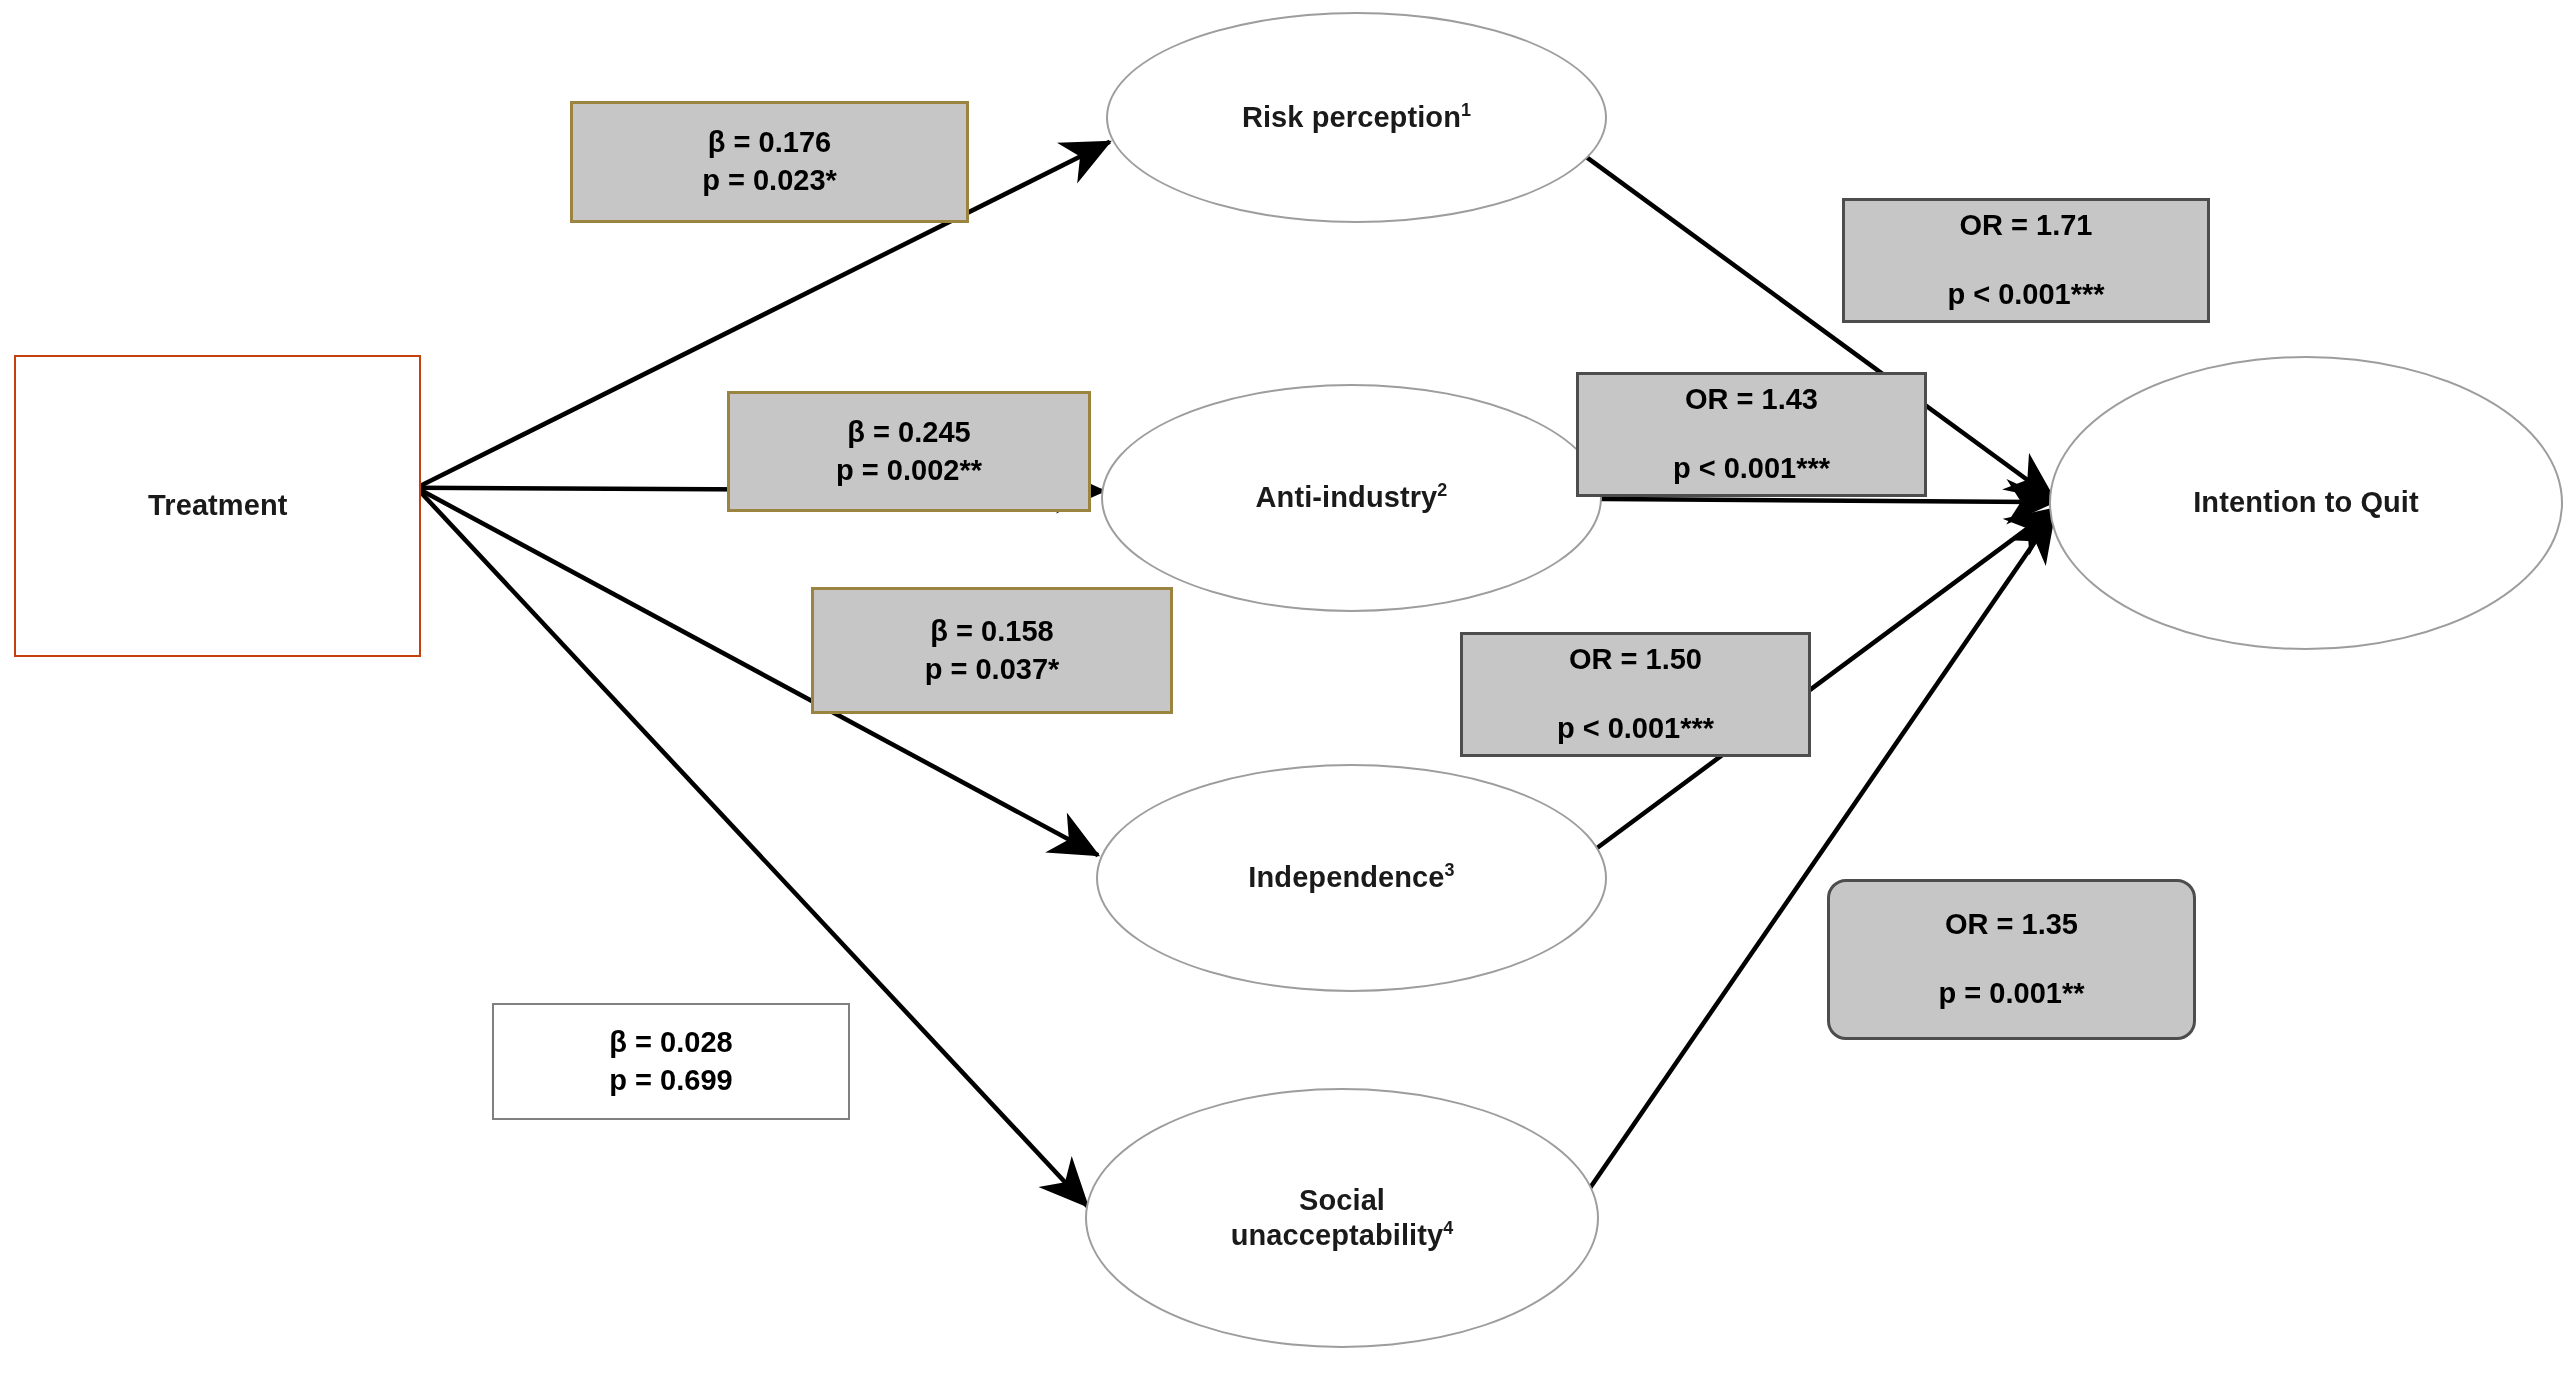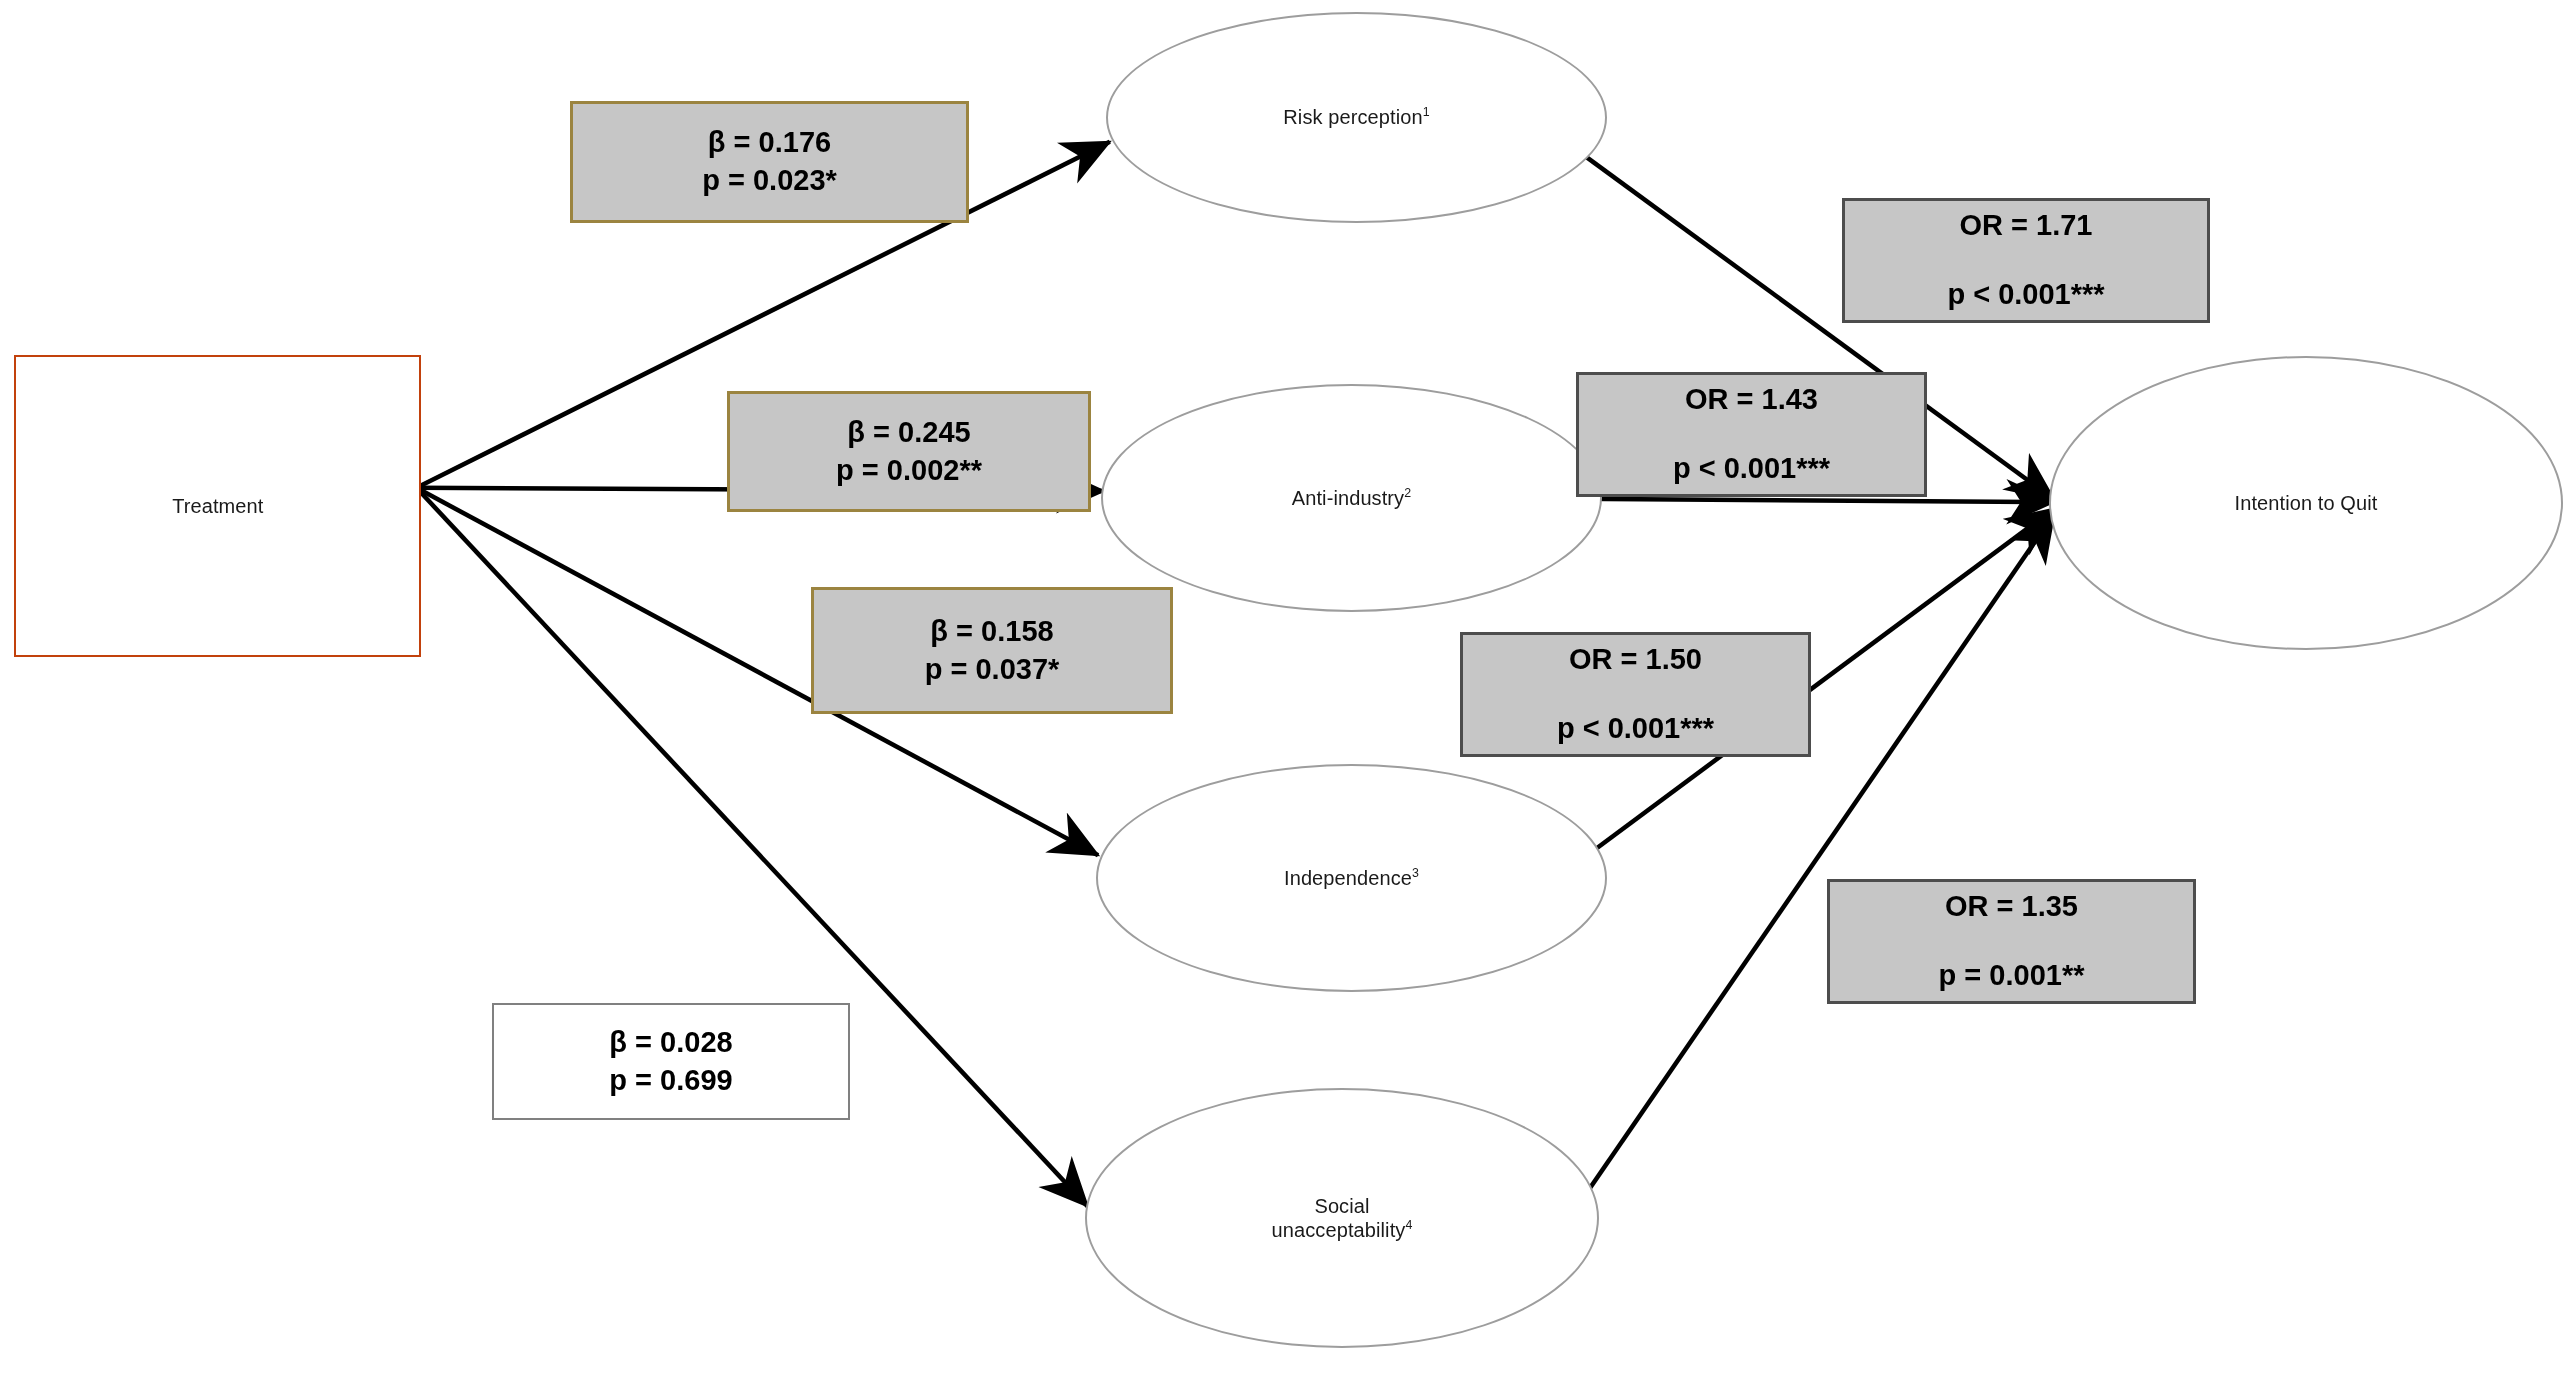--- a/index.html
+++ b/index.html
@@ -37,22 +37,22 @@
   .node-rect {
     background: #ffffff;
     border: 2px solid #c2410c;
   }
   .node-ellipse {
     background: #ffffff;
     border: 2px solid #9d9d9d;
     border-radius: 50%;
   }
   .node-label {
-    font-size: 20px;
-    font-weight: 400;
+    font-size: 29px;
+    font-weight: 700;
     line-height: 1.22;
     letter-spacing: 0.1px;
     white-space: pre-line;
   }
   .node-label sup {
     font-size: 0.62em;
     vertical-align: super;
     line-height: 0;
   }
   
@@ -166,19 +166,19 @@
   <div class="stat-box box-grey" style="left:1576px; top:372px; width:351px; height:125px;">
     <span class="line1">OR = 1.43</span>
     <span class="line2">p &lt; 0.001***</span>
   </div>
 
   <div class="stat-box box-grey" style="left:1460px; top:632px; width:351px; height:125px;">
     <span class="line1">OR = 1.50</span>
     <span class="line2">p &lt; 0.001***</span>
   </div>
 
-  <div class="stat-box box-grey" style="left:1827px; top:879px; width:369px; height:125px;">
+  <div class="stat-box box-grey" style="left:1827px; top:879px; width:369px; height:161px;border-radius:19px;">
     <span class="line1">OR = 1.35</span>
     <span class="line2">p = 0.001**</span>
   </div>
 
 </div>
 
 
 </body></html>

